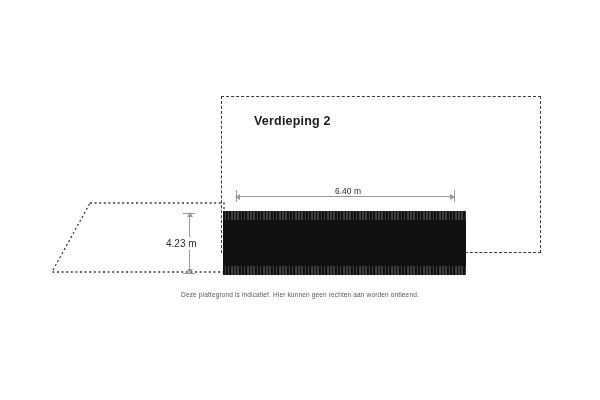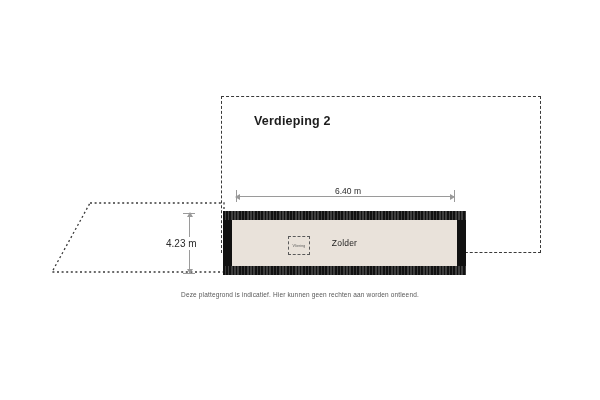--- a/index.html
+++ b/index.html
@@ -247,26 +247,20 @@
 
   <div class="left-shape">
     <svg width="175" height="75" viewBox="0 0 175 75" xmlns="http://www.w3.org/2000/svg">
       <polyline points="40,3 174,3 174,72 2,72 40,3" fill="none" stroke="#3a3a3a" stroke-width="1.3" stroke-dasharray="2,2.6" stroke-linejoin="miter"></polyline>
     </svg>
   </div>
 
   <div class="room-block">
     <div class="hatch top"></div>
     <div class="hatch bottom"></div>
-    <div class="room-inner">
-      <div class="vliering">
-        <span>Vliering</span>
-      </div>
-      <div class="room-label">Zolder</div>
-    </div>
   </div>
 
   <div class="dim-h-tick-l"></div>
   <div class="dim-h-tick-r"></div>
   <div class="dim-h"></div>
   <div class="dim-h-label">6.40 m</div>
 
   <div class="dim-v-tick-t"></div>
   <div class="dim-v-tick-b"></div>
   <div class="dim-v"></div>

